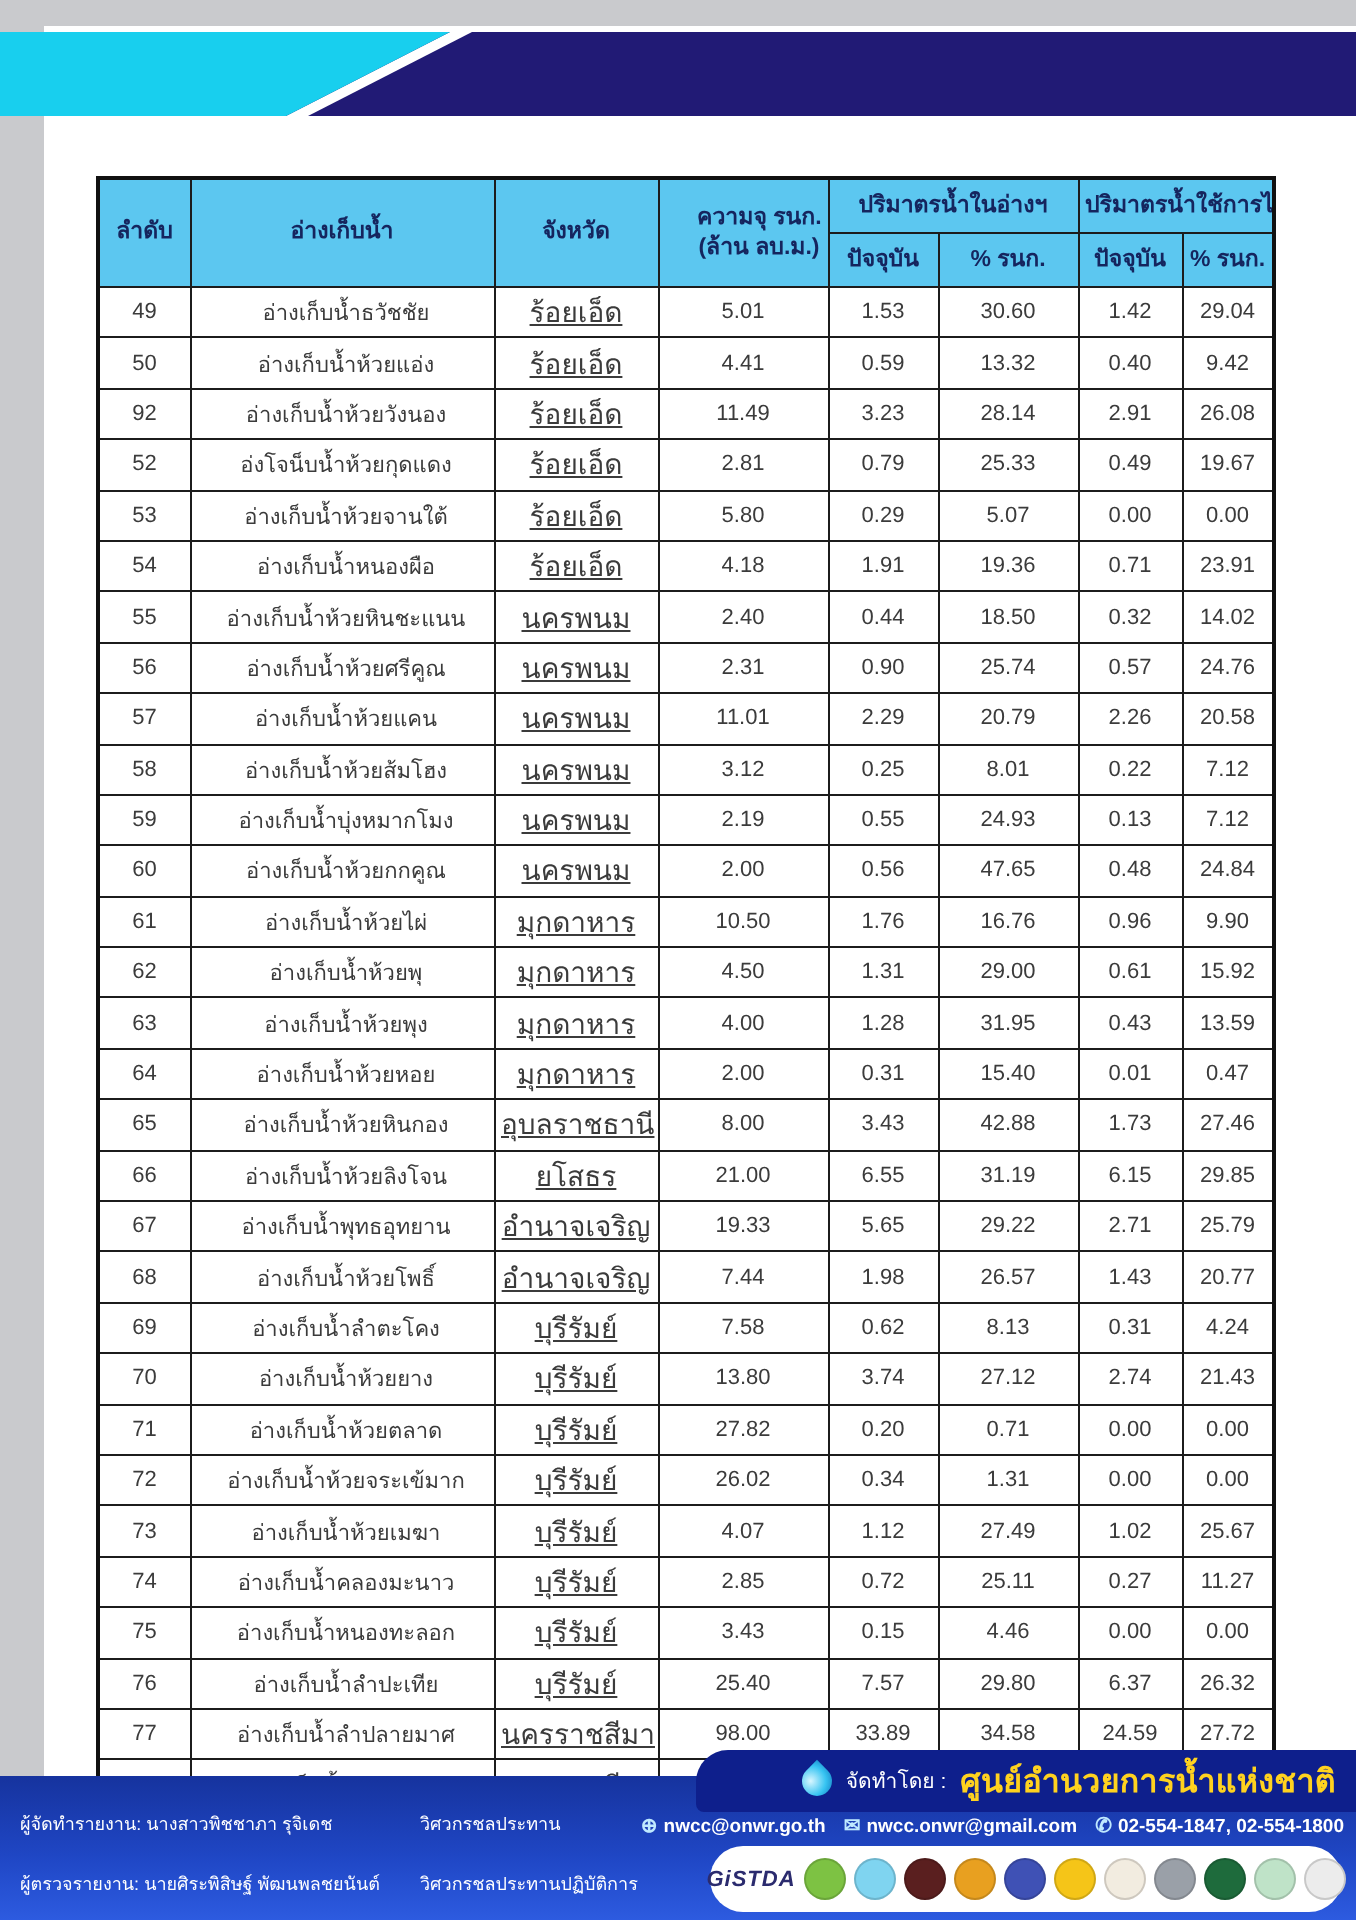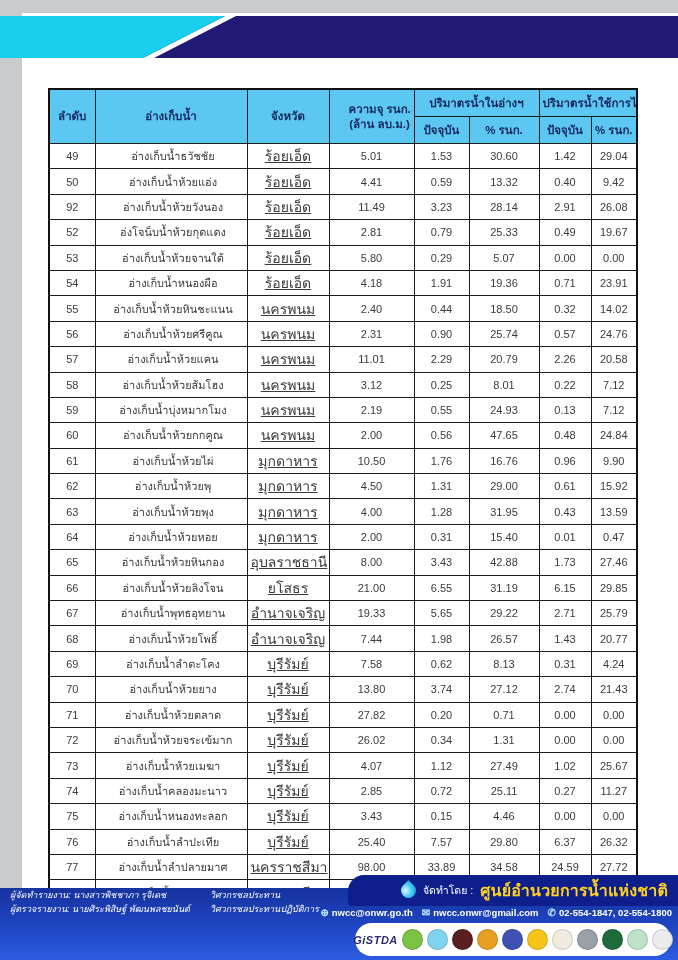--- a/index.html
+++ b/index.html
@@ -41,22 +41,22 @@
   .made-by-org{color:#ffd21f;font-size:16px;font-weight:bold;letter-spacing:.2px;}
   .contact-row{position:absolute;right:6px;top:19px;display:flex;align-items:center;gap:9px;
     color:#ffffff;font-size:9.5px;font-weight:bold;white-space:nowrap;}
   .contact-item{display:flex;align-items:center;gap:3px;}
   .c-icon{font-size:10px;color:#bfe9ff;}
   .logo-pill{position:absolute;right:7px;top:35px;width:316px;height:33px;background:#ffffff;
     border-radius:17px;display:flex;align-items:center;justify-content:center;gap:4px;
     box-sizing:border-box;padding:0 8px;}
   .gistda{font-size:11px;font-weight:bold;font-style:italic;color:#2b2b6e;letter-spacing:.5px;flex:0 0 auto;}
   .logo-dot{width:21px;height:21px;border-radius:50%;flex:0 0 auto;border:1px solid rgba(0,0,0,.15);box-sizing:border-box;}
-  .credits{position:absolute;left:10px;top:0;display:grid;
-    grid-template-columns:200px auto;row-gap:0;color:#ffffff;font-size:9px;white-space:nowrap;font-style:italic;}
+  .credits{position:absolute;left:10px;top:17px;display:grid;
+    grid-template-columns:200px auto;row-gap:16px;color:#ffffff;font-size:9px;white-space:nowrap;}
 </style>
 </head>
 <body>
 
 <div class="top-gray-bar"></div>
 <div class="left-gray-strip"></div>
 <div class="banner">
   <div class="navy"></div>
   <div class="stripe"></div>
   <div class="cyan"></div>

